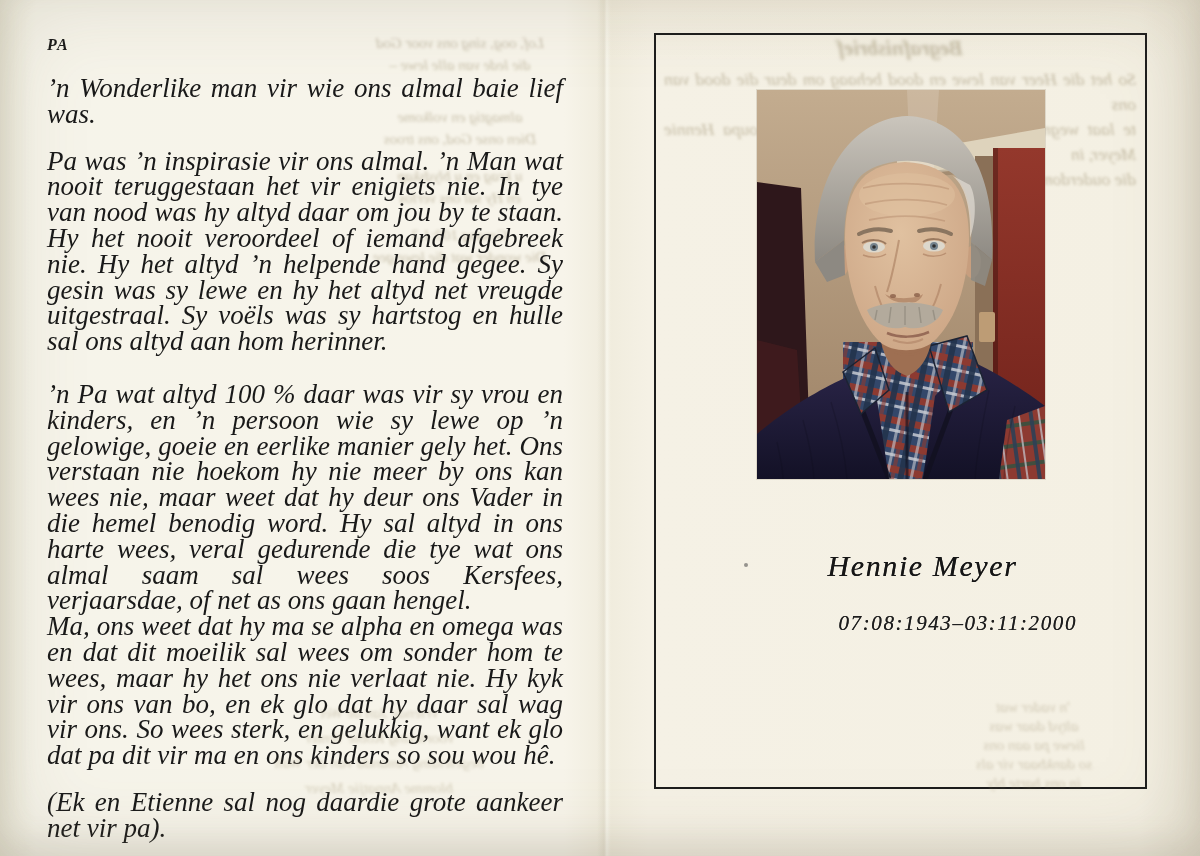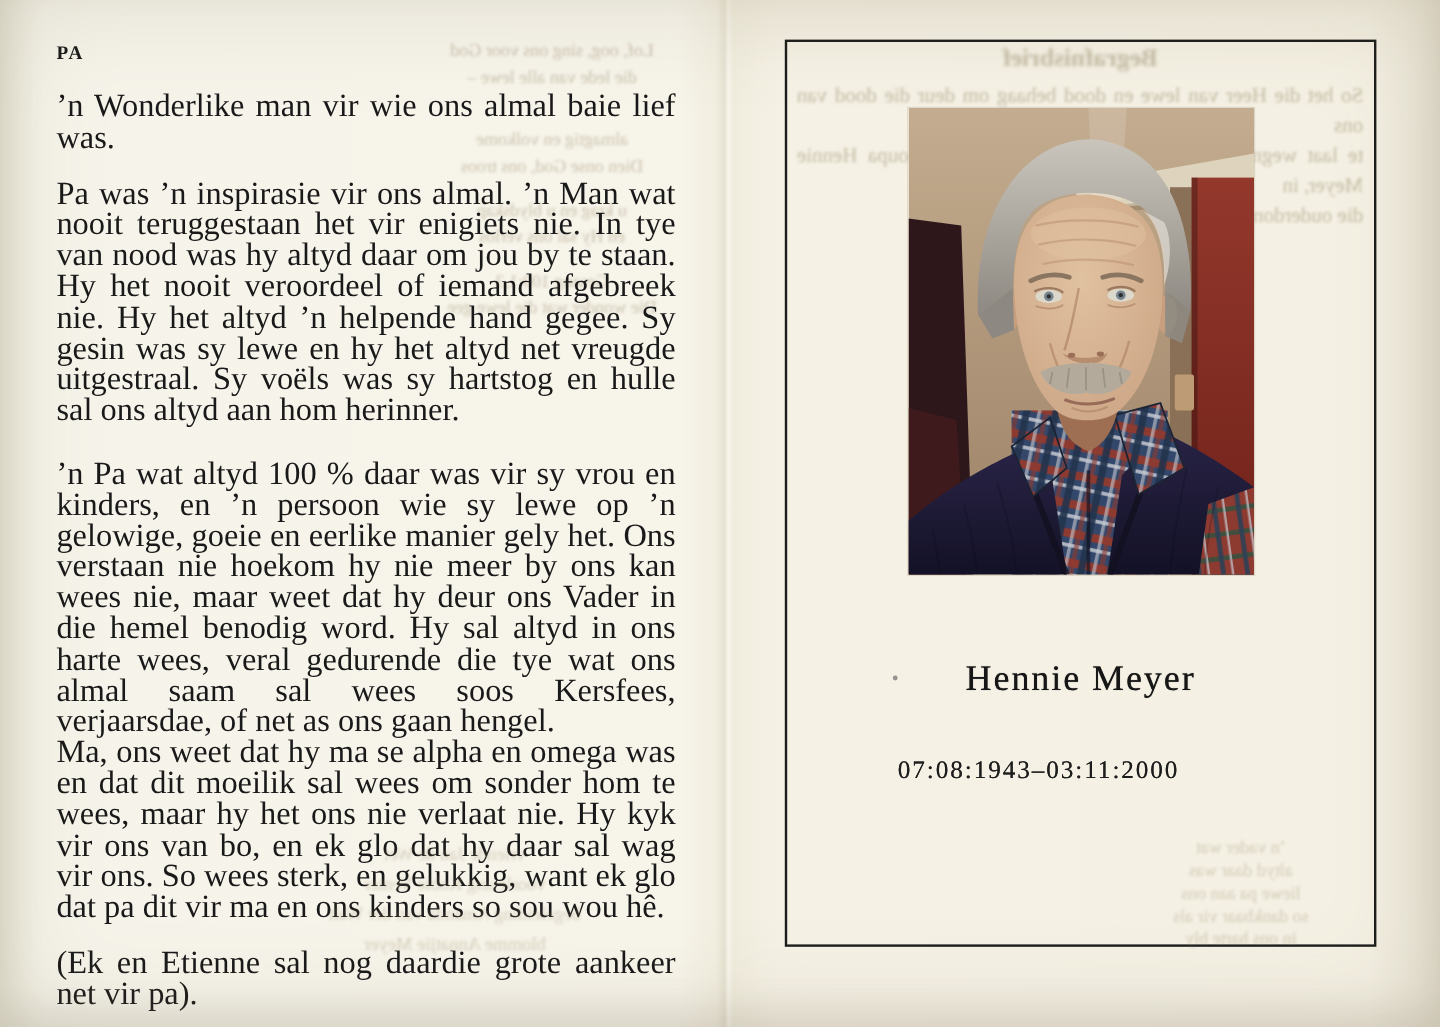--- a/index.html
+++ b/index.html
@@ -3,43 +3,44 @@
 <meta charset="utf-8">
 <style>
   html,body{margin:0;padding:0;}
   body{width:1200px;height:856px;overflow:hidden;background:#d8d4c6;}
   .scan{
     position:relative;width:1200px;height:856px;
     background:
       linear-gradient(90deg,#eceadb 0%,#f6f4ea 3%,#f7f4ea 47%,#f0ecdd 50.5%,#f5f1e5 54%,#f4f0e3 95%,#e9e4d5 100%);
     font-family:"Liberation Serif","DejaVu Serif",serif;
     color:var(--ink,#191919);
+    font-style:italic;
   }
   .scan::after{ 
     content:"";position:absolute;inset:0;pointer-events:none;
     box-shadow:inset 0 0 90px rgba(120,110,85,.18), inset 0 -14px 28px rgba(120,110,85,.15);
   }
   
   .page-left{position:absolute;left:0;top:0;width:600px;height:856px;}
   .page-header{position:absolute;left:47px;top:36px;font-weight:bold;font-size:16px;letter-spacing:1.5px;}
   .body-text{position:absolute;left:47px;top:76px;width:516px;font-size:27px;line-height:25.8px;}
   .body-text p{margin:0 0 21px;text-align:justify;text-justify:inter-word;}
   .body-text p.tight{margin-bottom:0;margin-top:27px;}
   .body-text p.signature{font-weight:bold;margin-top:29px;text-align:right;}
   
   .page-right{position:absolute;left:600px;top:0;width:600px;height:856px;
     background:linear-gradient(180deg,rgba(235,228,210,.35),rgba(235,228,210,0) 60px);}
   .card-border{position:absolute;left:654px;top:33px;width:493px;height:756px;
     border:2.4px solid var(--border,#1c1c1c);box-sizing:border-box;}
   .photo{position:absolute;left:757px;top:90px;width:288px;height:389px;overflow:hidden;
     box-shadow:0 0 0 1px rgba(180,170,150,.35);}
   .photo svg{display:block;width:288px;height:389px;}
-  .deceased-name{position:absolute;left:654px;top:549px;width:493px;text-align:center;
+  .deceased-name{position:absolute;left:676px;top:549px;width:493px;text-align:center;
     font-size:30px;letter-spacing:1.6px;color:#161616;text-shadow:0 0 .6px #2a2a2a;}
-  .life-dates{position:absolute;left:654px;top:629px;width:423px;text-align:center;
+  .life-dates{position:absolute;left:654px;top:611px;width:423px;text-align:right;
     font-size:21px;letter-spacing:1.6px;color:#1d1d1d;text-shadow:0 0 .4px #333;}
   .speck{position:absolute;left:744px;top:563px;width:4px;height:4px;border-radius:50%;
     background:rgba(70,70,70,.55);filter:blur(.5px);}
   
   .ghost{position:absolute;transform:scaleX(-1);filter:blur(1.4px);opacity:.5;
     color:var(--ghost,#9c8f6f);pointer-events:none;}
   .ghost .gl{min-height:1em;}
   .ghost-left-top{left:348px;top:32px;width:224px;font-size:15px;line-height:22px;text-align:center;}
   .ghost-left-bottom{left:183px;top:700px;width:392px;font-size:15.5px;line-height:25px;text-align:center;opacity:.38;}
   .ghost-right-top{left:664px;top:36px;width:472px;font-size:17.5px;line-height:25px;text-align:justify;opacity:.55;}

